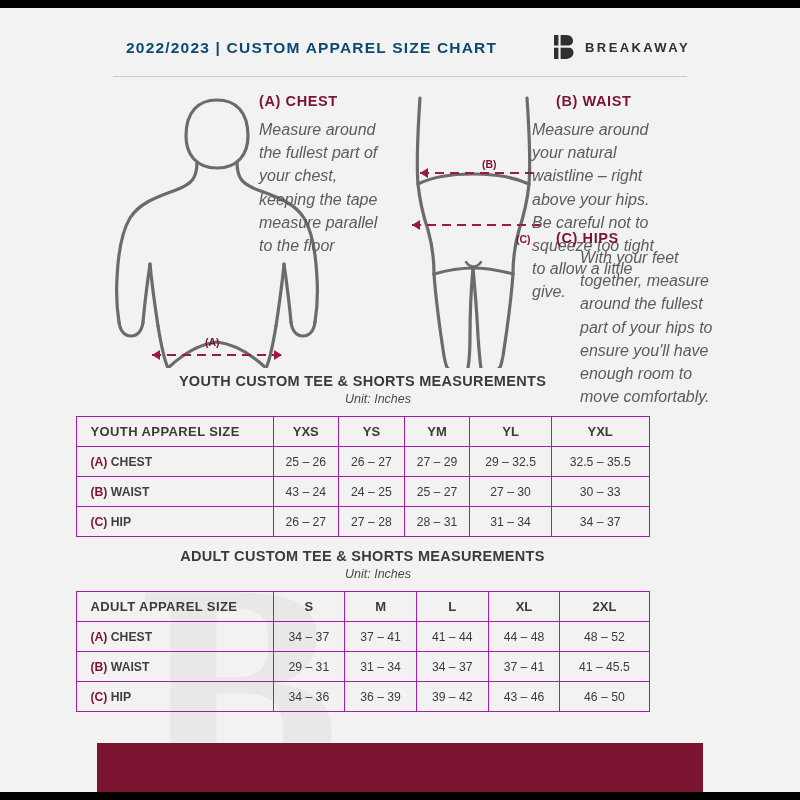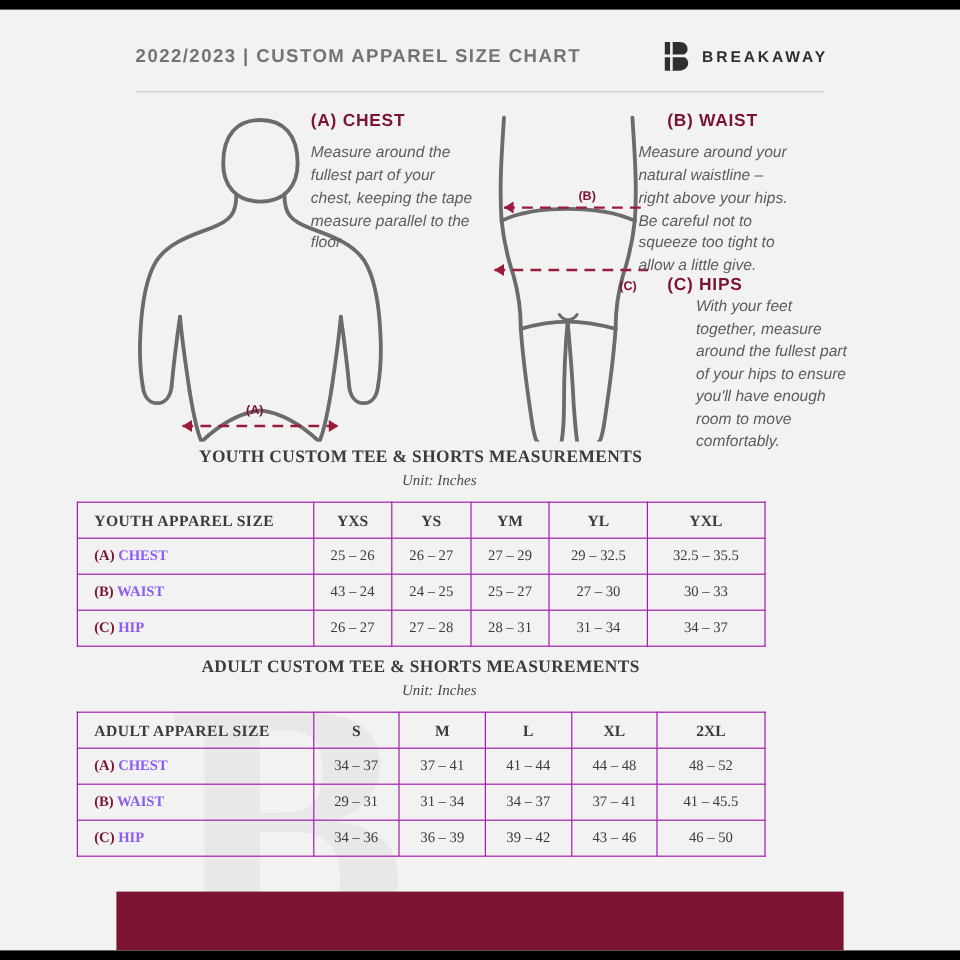--- a/index.html
+++ b/index.html
@@ -43,26 +43,26 @@
   .header {
     position: absolute;
     left: 0;
     top: 0;
     width: 800px;
     height: 70px;
     z-index: 3;
   }
   .header-title {
     position: absolute;
-    left: 113px;
+    left: 126px;
     top: 31px;
     font-size: 15.5px;
     font-weight: bold;
     letter-spacing: 1.2px;
-    color: #737373;
+    color: #0c4a6e;
   }
   .brand-wrap {
     position: absolute;
     right: 110px;
     top: 26px;
     display: flex;
     align-items: center;
     gap: 10px;
   }
   .brand-mark {
@@ -95,34 +95,34 @@
   }
   .callout-title {
     position: absolute;
     font-size: 14.5px;
     font-weight: bold;
     color: #7b1430;
     letter-spacing: .6px;
   }
   .callout-body {
     position: absolute;
-    font-size: 13px;
+    font-size: 16px;
     font-style: italic;
     color: #5c5c5c;
     line-height: 1.45;
     width: 140px;
   }
   .marker {
     position: absolute;
     font-size: 10.5px;
     font-weight: bold;
     color: #7b1430;
   }
   
-  .tbl-section { position: absolute; left: 0; width: 701px; z-index: 2; font-family: Liberation Serif, serif; }
+  .tbl-section { position: absolute; left: 12px; width: 701px; z-index: 2; }
   .tbl-title {
     text-align: center;
     font-size: 14.5px;
     font-weight: bold;
     color: #3b3b3b;
     letter-spacing: .3px;
   }
   .tbl-unit {
     text-align: center;
     font-size: 12.5px;
@@ -149,21 +149,21 @@
     padding-left: 14px;
     font-weight: bold;
     width: 182px;
   }
   table.size th {
     font-weight: bold;
     font-size: 13px;
   }
   table.size th.rowhead { letter-spacing: .4px; }
   .tag { color: #7b1430; font-weight: bold; }
-  .lbl { color: #8b5cf6; font-weight: bold; }
+  .lbl { color: #404040; font-weight: bold; }
   
   .footer-bar {
     position: absolute;
     left: 97px;
     top: 735px;
     width: 606px;
     height: 49px;
     background: #7b1430;
     z-index: 4;
   }

